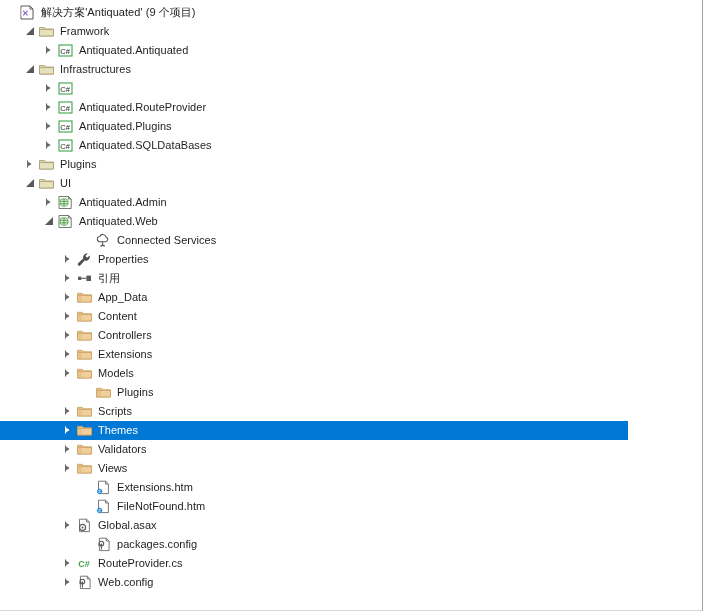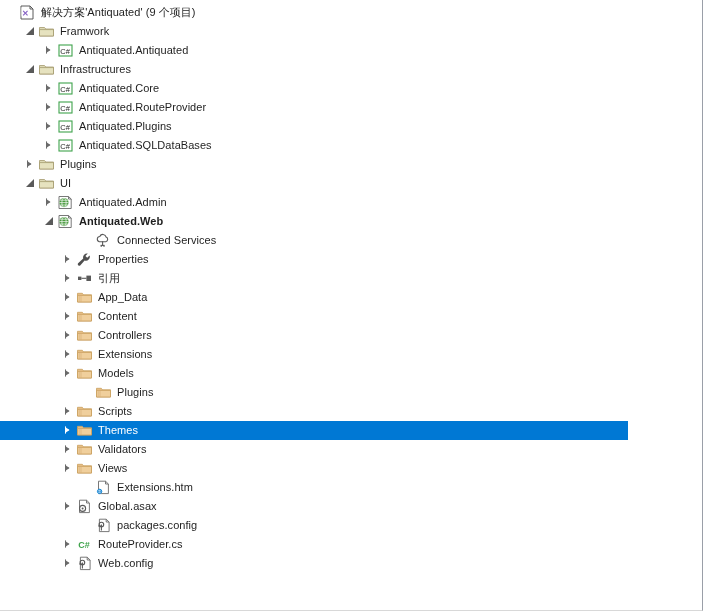--- a/index.html
+++ b/index.html
@@ -96,21 +96,21 @@
     height: 17px;
     margin-right: 5px;
     position: relative;
     display: inline-block;
   }
   .label {
     flex: 0 0 auto;
     font-size: 11px;
     letter-spacing: 0.05px;
   }
-  .label.bold { font-weight: bold; }
+  .label.bold { font-weight: normal; }
 
   
   .icon svg { display:block; width:17px; height:17px; }
 </style>
 </head>
 <body>
 
 <div id="solution-explorer">
   <div id="tree">
       <div class="row">
@@ -161,21 +161,20 @@
       </div>
       <div class="row">
         <div class="indent" style="width: 41px;"></div>
         <div class="expander collapsed"></div>
         <span class="icon">
           <svg viewBox="0 0 17 17" xmlns="http://www.w3.org/2000/svg">
         <rect x="2" y="3" width="13" height="11" fill="#ffffff" stroke="#3fa34c" stroke-width="1.1"></rect>
         <text x="3.3" y="11.6" font-family="Liberation Sans, sans-serif" font-size="7.5" fill="#1e1e1e">C#</text>
       </svg>
         </span>
-        <span class="label">Antiquated.Core</span>
       </div>
       <div class="row">
         <div class="indent" style="width: 41px;"></div>
         <div class="expander collapsed"></div>
         <span class="icon">
           <svg viewBox="0 0 17 17" xmlns="http://www.w3.org/2000/svg">
         <rect x="2" y="3" width="13" height="11" fill="#ffffff" stroke="#3fa34c" stroke-width="1.1"></rect>
         <text x="3.3" y="11.6" font-family="Liberation Sans, sans-serif" font-size="7.5" fill="#1e1e1e">C#</text>
       </svg>
         </span>
@@ -415,20 +414,33 @@
           <svg viewBox="0 0 17 17" xmlns="http://www.w3.org/2000/svg">
         <path d="M3.5 2.2 H10.5 L13.4 5 V14.6 H3.5 Z" fill="#ffffff" stroke="#6a6a6a" stroke-width="0.9"></path>
         <path d="M10.5 2.2 V5 H13.4" fill="none" stroke="#6a6a6a" stroke-width="0.9"></path>
         <circle cx="4.6" cy="12.4" r="2.2" fill="#ffffff" stroke="#1e8ad6" stroke-width="1"></circle>
         <path d="M2.4 12.4 H6.8 M4.6 10.2 a3 3 0 0 1 0 4.4 a3 3 0 0 1 0 -4.4" fill="none" stroke="#1e8ad6" stroke-width="0.7"></path>
       </svg>
         </span>
         <span class="label">Extensions.htm</span>
       </div>
       <div class="row">
+        <div class="indent" style="width: 79px;"></div>
+        <div class="expander"></div>
+        <span class="icon">
+          <svg viewBox="0 0 17 17" xmlns="http://www.w3.org/2000/svg">
+        <path d="M3.5 2.2 H10.5 L13.4 5 V14.6 H3.5 Z" fill="#ffffff" stroke="#6a6a6a" stroke-width="0.9"></path>
+        <path d="M10.5 2.2 V5 H13.4" fill="none" stroke="#6a6a6a" stroke-width="0.9"></path>
+        <circle cx="4.6" cy="12.4" r="2.2" fill="#ffffff" stroke="#1e8ad6" stroke-width="1"></circle>
+        <path d="M2.4 12.4 H6.8 M4.6 10.2 a3 3 0 0 1 0 4.4 a3 3 0 0 1 0 -4.4" fill="none" stroke="#1e8ad6" stroke-width="0.7"></path>
+      </svg>
+        </span>
+        <span class="label">FileNotFound.htm</span>
+      </div>
+      <div class="row">
         <div class="indent" style="width: 60px;"></div>
         <div class="expander collapsed"></div>
         <span class="icon">
           <svg viewBox="0 0 17 17" xmlns="http://www.w3.org/2000/svg">
         <path d="M3.5 2.2 H10.5 L13.4 5 V14.6 H3.5 Z" fill="#ffffff" stroke="#6a6a6a" stroke-width="0.9"></path>
         <path d="M10.5 2.2 V5 H13.4" fill="none" stroke="#6a6a6a" stroke-width="0.9"></path>
         <circle cx="6.6" cy="10.4" r="3" fill="none" stroke="#5a5a5a" stroke-width="1.1"></circle>
         <circle cx="6.6" cy="10.4" r="1" fill="#5a5a5a"></circle>
       </svg>
         </span>

